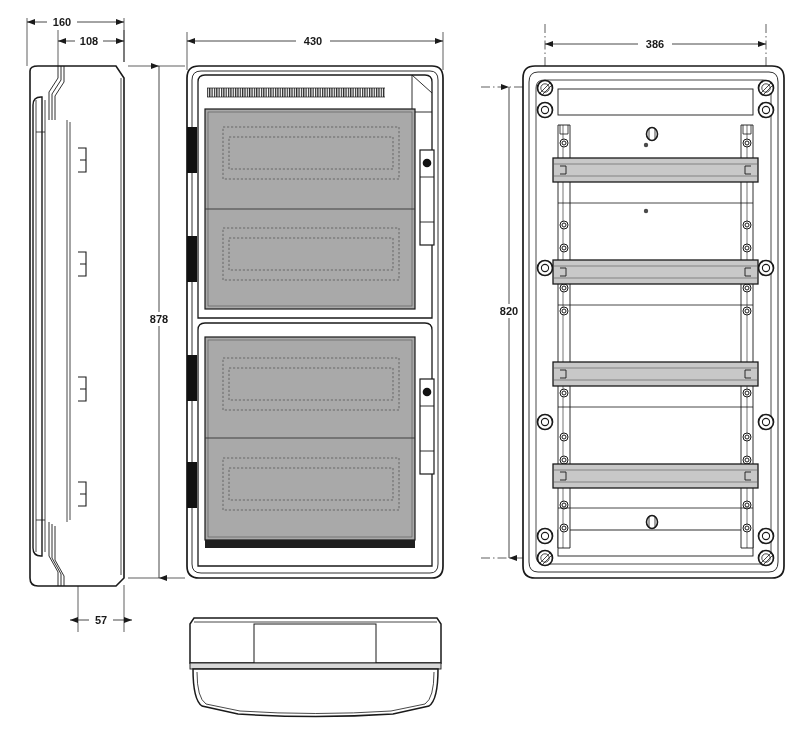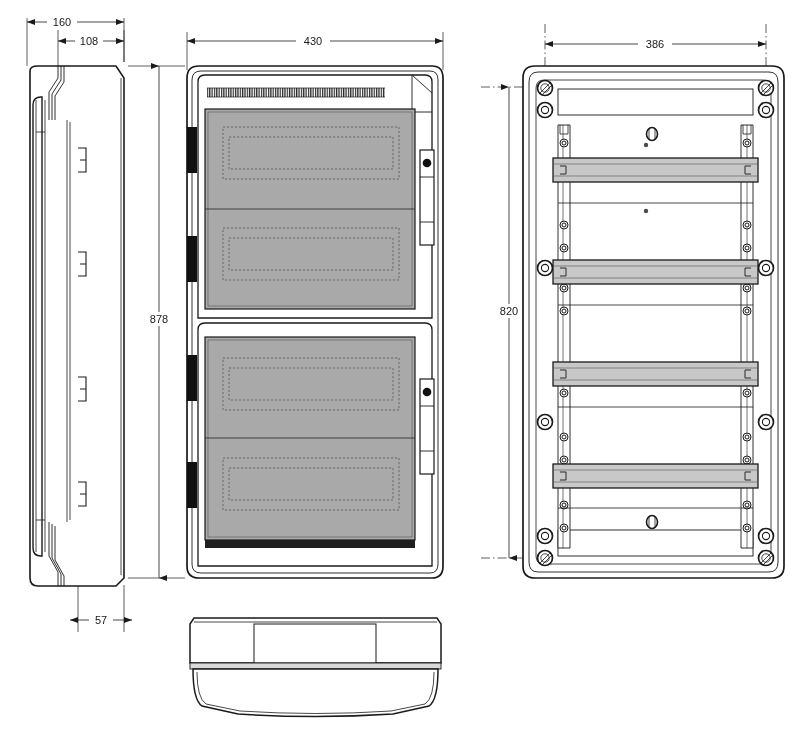--- a/index.html
+++ b/index.html
@@ -1,17 +1,17 @@
 <!DOCTYPE html>
 <html><head>
 <meta charset="utf-8">
 <style>
   html,body{margin:0;padding:0;background:#ffffff;}
   body{width:800px;height:730px;font-family:"Liberation Sans",sans-serif;overflow:hidden;}
-  #stage{position:relative;width:800px;height:730px;background:#fff;}
+  #stage{position:relative;width:800px;height:730px;background:#fff;font-weight:bold;}
   svg{display:block;}
   .dimtext{font-family:"Liberation Sans",sans-serif;font-size:11px;fill:#1a1a1a;}
 </style>
 </head>
 <body>
 
 <div id="stage">
 <svg width="800" height="730" viewBox="0 0 800 730" xmlns="http://www.w3.org/2000/svg">
 
   <defs>

